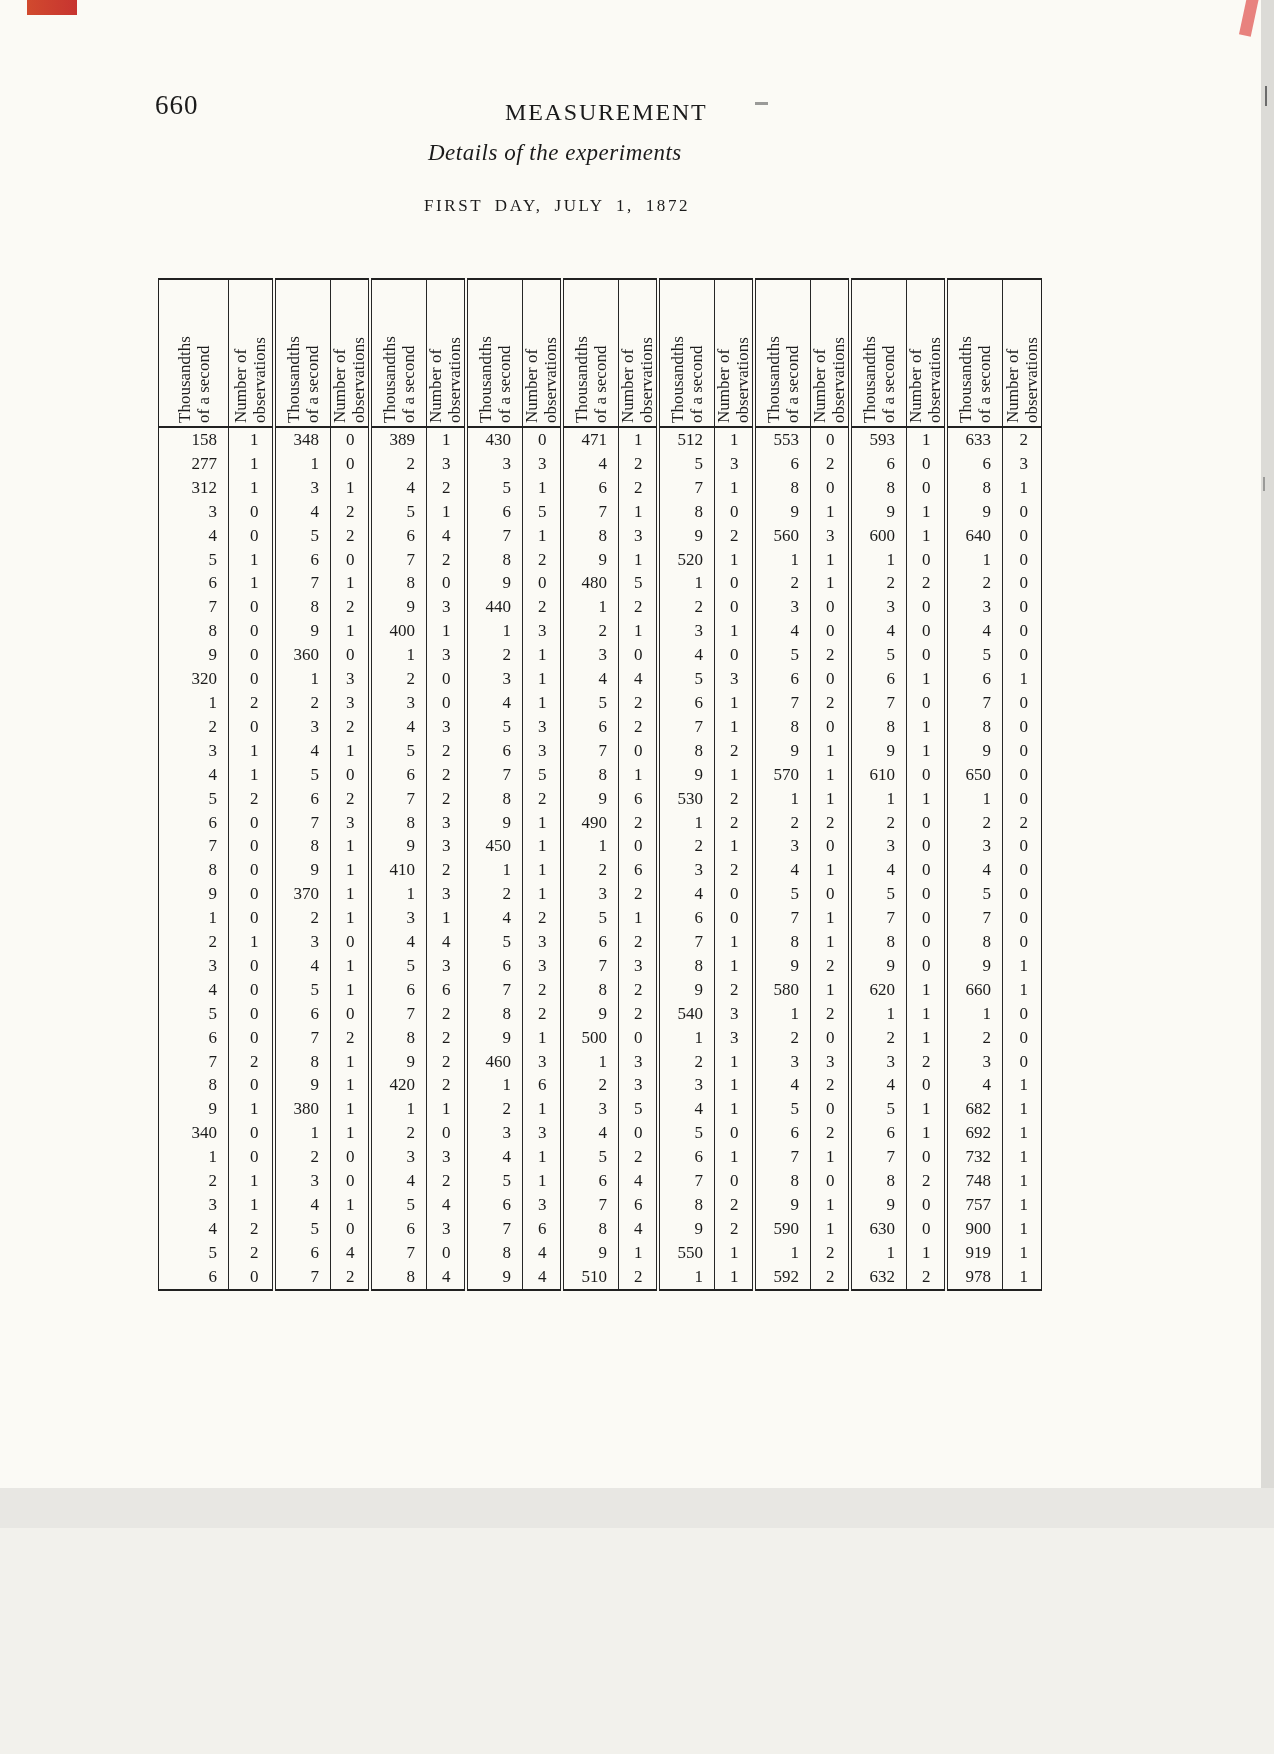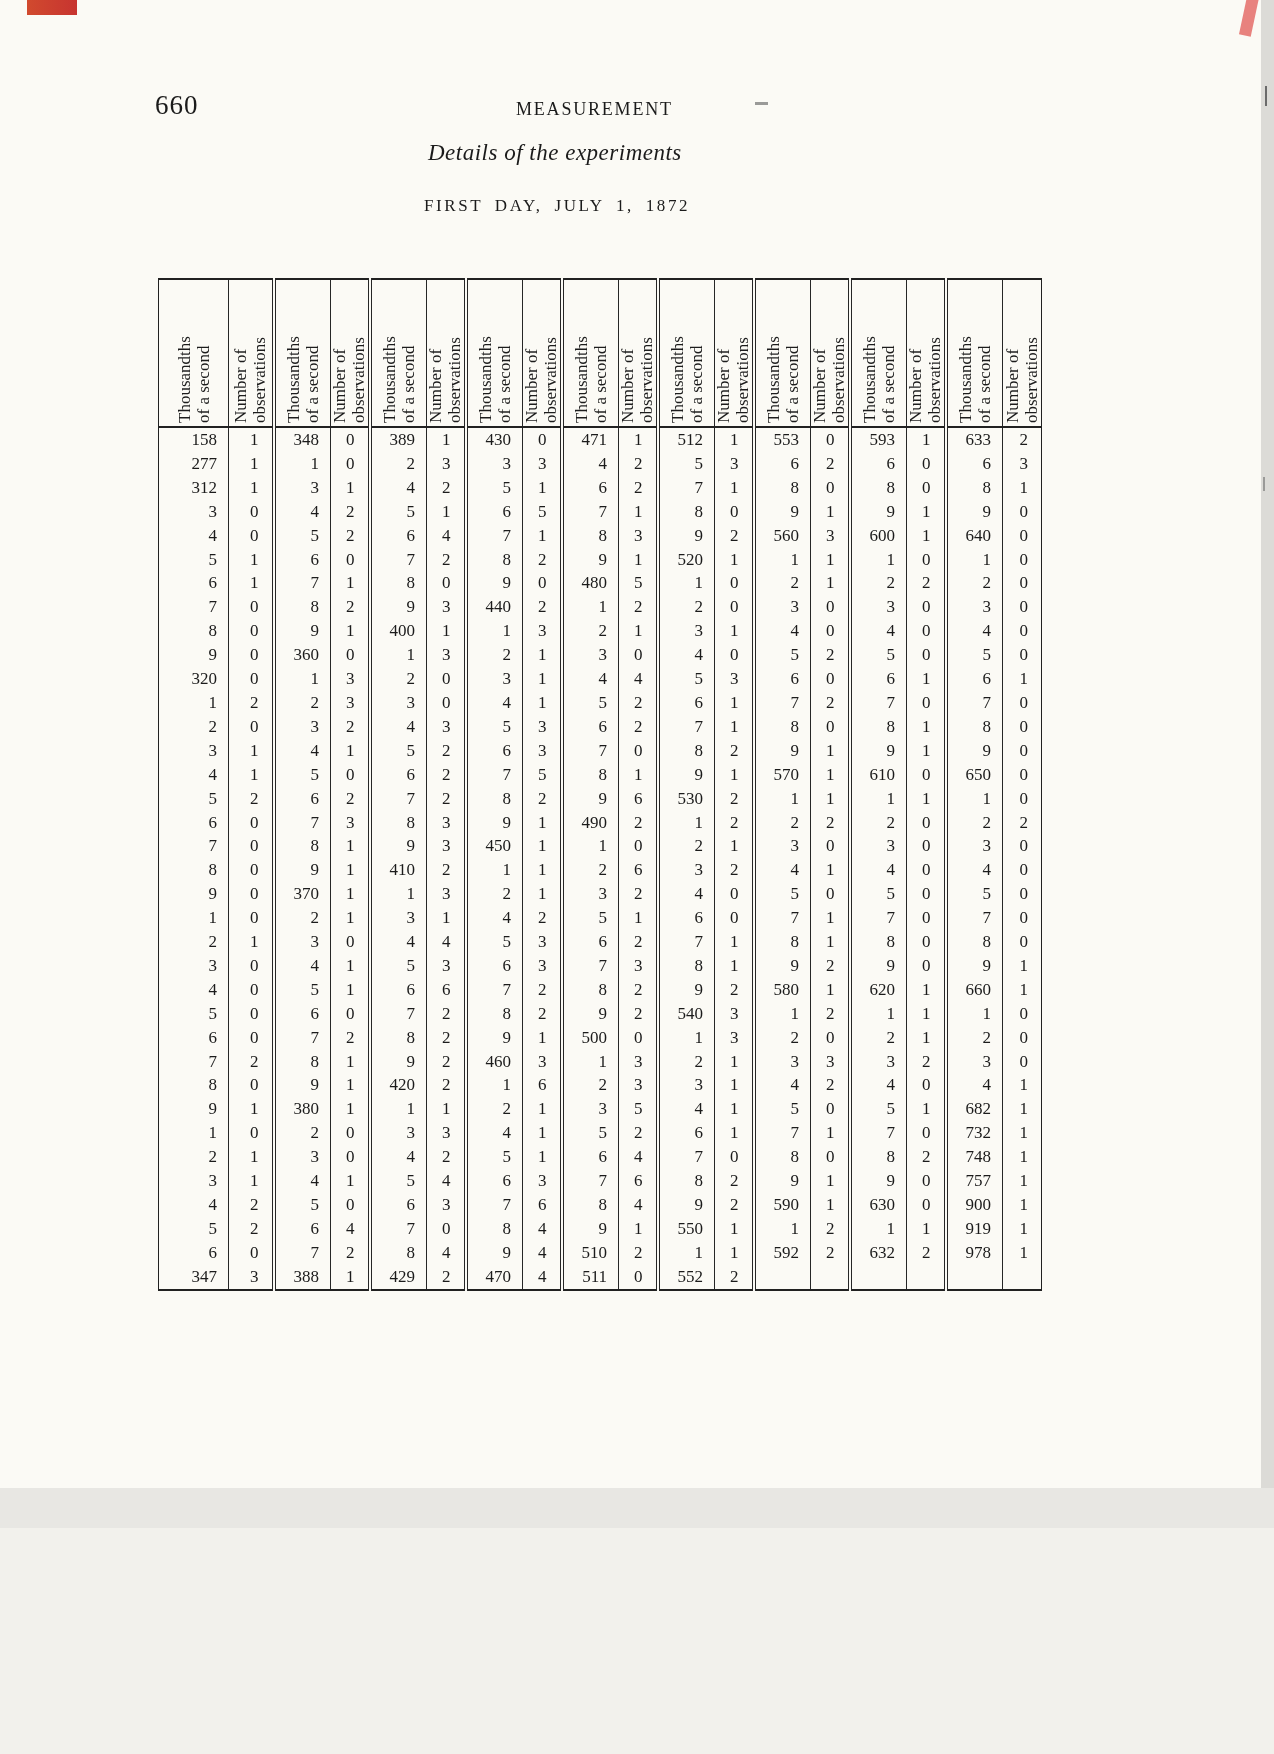--- a/index.html
+++ b/index.html
@@ -13,21 +13,21 @@
   .mark-red-tl{left:27px;top:0;width:50px;height:15px;background:linear-gradient(90deg,#d14a2e,#c73430);}
   .mark-red-tr{left:1243px;top:-4px;width:12px;height:40px;background:#e8827e;transform:rotate(12deg);}
   .edge-right{left:1261px;top:0;width:13px;height:1754px;background:#dcdbd7;}
   .edge-tick1{left:1265px;top:86px;width:2px;height:20px;background:#6b6b6b;}
   .edge-tick2{left:1263px;top:477px;width:2px;height:14px;background:#9a9a98;}
   .band-bottom{left:0;top:1488px;width:1274px;height:40px;background:#e8e7e3;}
   .bottom-area{left:0;top:1528px;width:1274px;height:226px;background:#f2f1ec;}
   .dash-head{left:755px;top:102px;width:13px;height:3px;background:#4a4a4a;opacity:.55;}
   
   .page-number{position:absolute;left:155px;top:90px;font-size:27px;letter-spacing:1px;}
-  .running-head{position:absolute;left:505px;top:99px;font-size:18px;letter-spacing:1.8px;margin-left:11px;}
+  .running-head{position:absolute;left:505px;top:99px;font-size:24px;letter-spacing:1.8px;}
   .doc-title{position:absolute;left:428px;top:140px;font-size:23px;font-style:italic;letter-spacing:.5px;}
   .doc-subtitle{position:absolute;left:424px;top:196px;font-size:17px;letter-spacing:2.6px;word-spacing:5px;}
   
   .tbl-wrap{position:absolute;left:158px;top:278px;}
   table{border-collapse:collapse;table-layout:fixed;
         border-top:2px solid #212121;border-bottom:2px solid #212121;
         border-left:1px solid #212121;border-right:1px solid #212121;}
   th,td{padding:0;font-weight:normal;}
   thead th{height:146px;position:relative;border-bottom:2px solid #212121;}
   th.v,td.v{border-right:1px solid #262626;}
@@ -733,20 +733,40 @@
           <td class="v">4</td>
           <td class="c">1</td>
           <td class="v">5</td>
           <td class="c">0</td>
           <td class="v">5</td>
           <td class="c">1</td>
           <td class="v">682</td>
           <td class="c last">1</td>
         </tr>
         <tr>
+          <td class="v">340</td>
+          <td class="c">0</td>
+          <td class="v">1</td>
+          <td class="c">1</td>
+          <td class="v">2</td>
+          <td class="c">0</td>
+          <td class="v">3</td>
+          <td class="c">3</td>
+          <td class="v">4</td>
+          <td class="c">0</td>
+          <td class="v">5</td>
+          <td class="c">0</td>
+          <td class="v">6</td>
+          <td class="c">2</td>
+          <td class="v">6</td>
+          <td class="c">1</td>
+          <td class="v">692</td>
+          <td class="c last">1</td>
+        </tr>
+        <tr>
           <td class="v">1</td>
           <td class="c">0</td>
           <td class="v">2</td>
           <td class="c">0</td>
           <td class="v">3</td>
           <td class="c">3</td>
           <td class="v">4</td>
           <td class="c">1</td>
           <td class="v">5</td>
           <td class="c">2</td>
@@ -851,36 +871,16 @@
           <td class="v">510</td>
           <td class="c">2</td>
           <td class="v">1</td>
           <td class="c">1</td>
           <td class="v">592</td>
           <td class="c">2</td>
           <td class="v">632</td>
           <td class="c">2</td>
           <td class="v">978</td>
           <td class="c last">1</td>
-        </tr>
-        <tr>
-          <td class="v">347</td>
-          <td class="c">3</td>
-          <td class="v">388</td>
-          <td class="c">1</td>
-          <td class="v">429</td>
-          <td class="c">2</td>
-          <td class="v">470</td>
-          <td class="c">4</td>
-          <td class="v">511</td>
-          <td class="c">0</td>
-          <td class="v">552</td>
-          <td class="c">2</td>
-          <td class="v"></td>
-          <td class="c"></td>
-          <td class="v"></td>
-          <td class="c"></td>
-          <td class="v"></td>
-          <td class="c last"></td>
         </tr>
       </tbody>
   </table>
 </div>
 
 </body></html>

